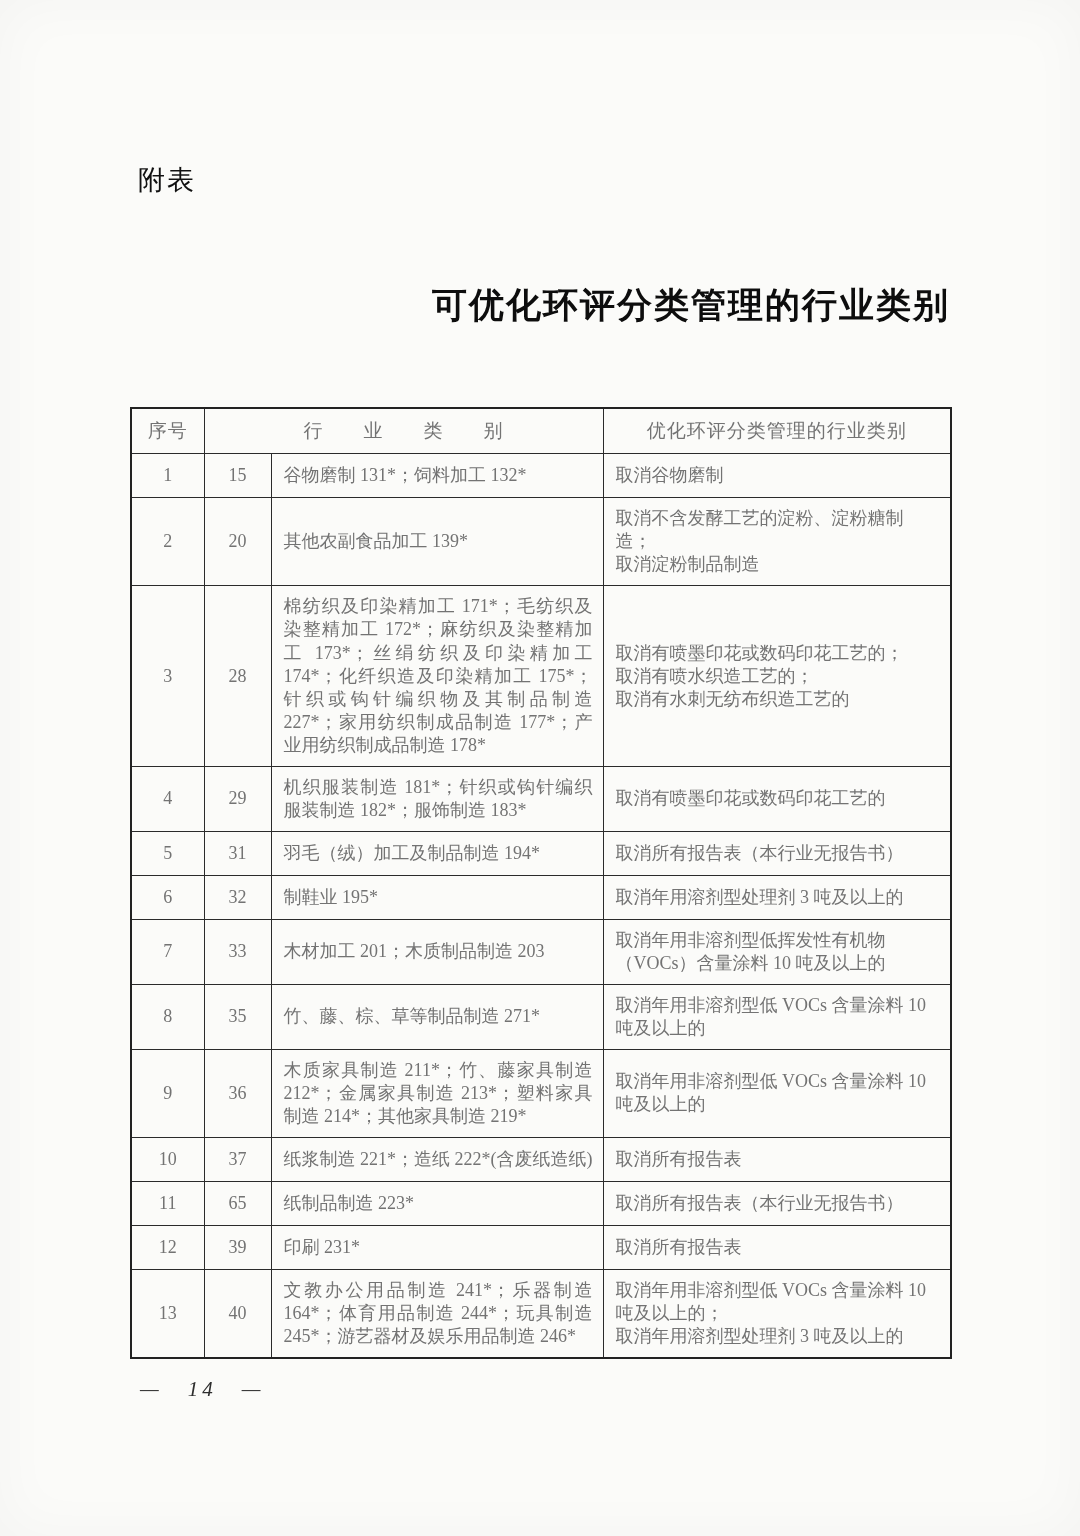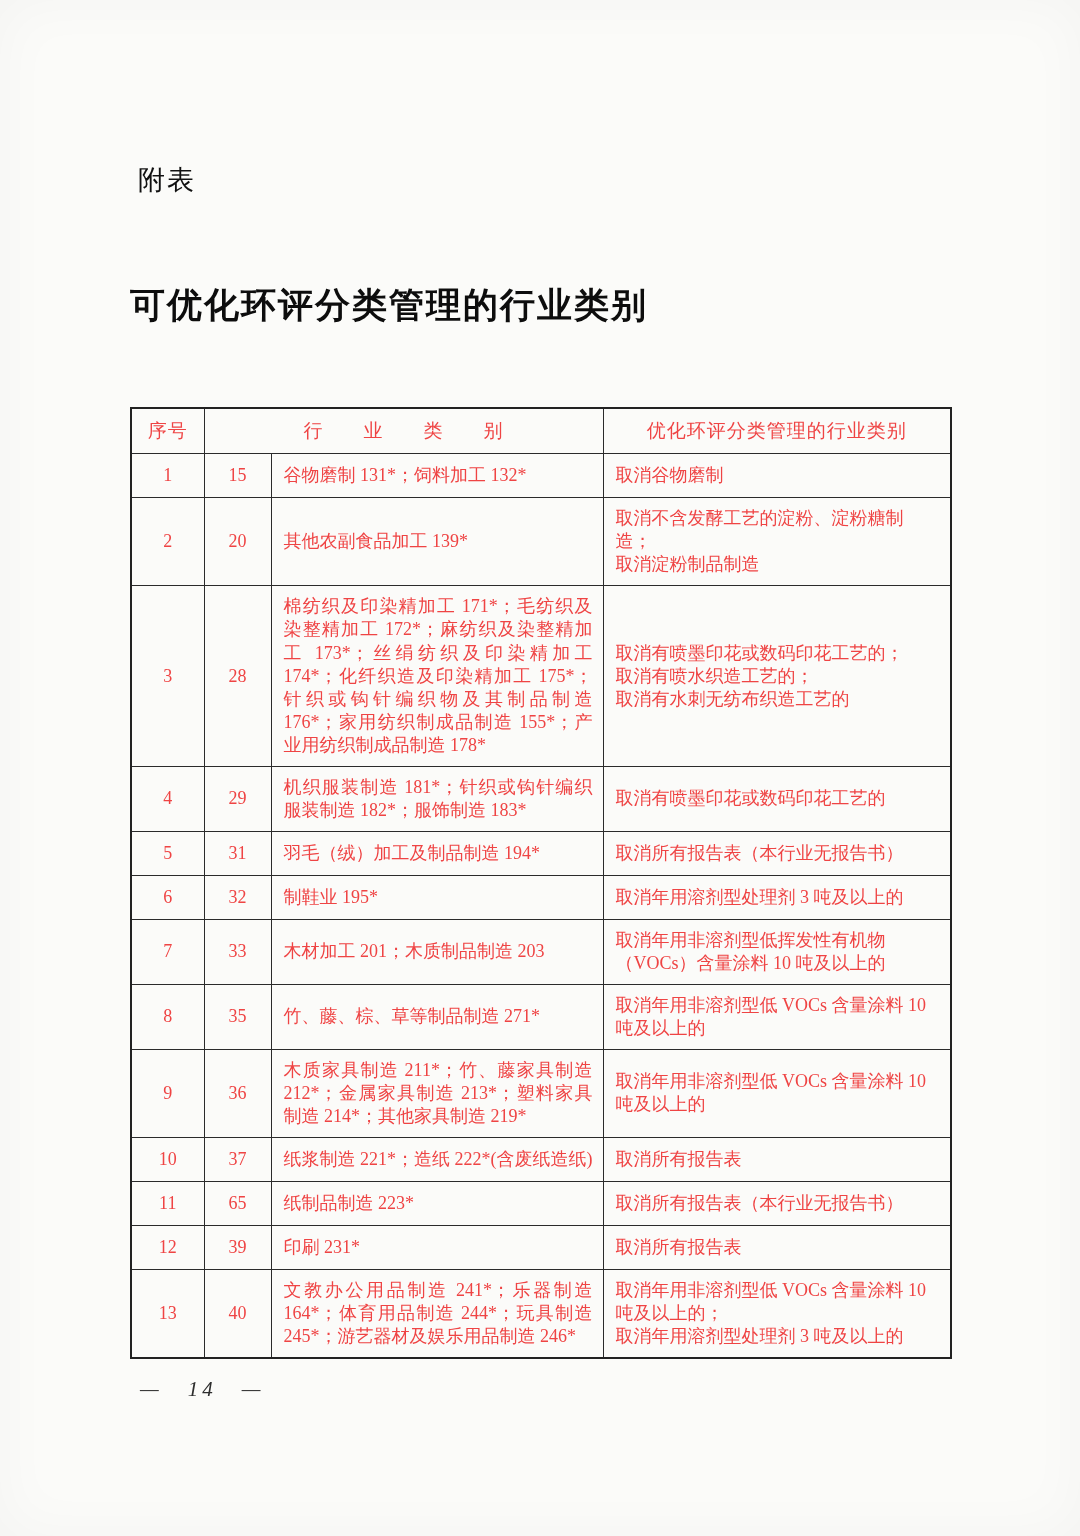--- a/index.html
+++ b/index.html
@@ -27,32 +27,32 @@
   .annotation {
     margin-top: 162px;
     margin-left: 8px;
     font-size: 27px;
     letter-spacing: 2px;
     color: #111;
   }
   .doc-title {
     margin-top: 84px;
     margin-bottom: 78px;
-    text-align: left;
+    text-align: right;
     font-size: 35px;
     font-weight: bold;
     letter-spacing: 2px;
     color: #0d0d0d;
   }
   table.main-table {
     border-collapse: collapse;
     width: 820px;
     table-layout: fixed;
     font-size: 18px;
-    color: #ef4444;
+    color: #737373;
     border-radius: 22px;
   }
   table.main-table td, table.main-table th {
     border: 1px solid #2b2b2b;
     vertical-align: middle;
     line-height: 1.28;
     font-weight: normal;
   }
   table.main-table {
     border: 2px solid #222;
@@ -124,21 +124,21 @@
           <td class="cell-center">2</td>
           <td class="cell-center">20</td>
           <td class="cell-industry">其他农副食品加工 139*</td>
           <td class="cell-opt">取消不含发酵工艺的淀粉、淀粉糖制造；
 取消淀粉制品制造</td>
         </tr>
 
         <tr>
           <td class="cell-center">3</td>
           <td class="cell-center">28</td>
-          <td class="cell-industry">棉纺织及印染精加工 171*；毛纺织及染整精加工 172*；麻纺织及染整精加工 173*；丝绢纺织及印染精加工 174*；化纤织造及印染精加工 175*；针织或钩针编织物及其制品制造 176*；家用纺织制成品制造 155*；产业用纺织制成品制造 178*</td>
+          <td class="cell-industry">棉纺织及印染精加工 171*；毛纺织及染整精加工 172*；麻纺织及染整精加工 173*；丝绢纺织及印染精加工 174*；化纤织造及印染精加工 175*；针织或钩针编织物及其制品制造 227*；家用纺织制成品制造 177*；产业用纺织制成品制造 178*</td>
           <td class="cell-opt">取消有喷墨印花或数码印花工艺的；
 取消有喷水织造工艺的；
 取消有水刺无纺布织造工艺的</td>
         </tr>
 
         <tr>
           <td class="cell-center">4</td>
           <td class="cell-center">29</td>
           <td class="cell-industry">机织服装制造 181*；针织或钩针编织服装制造 182*；服饰制造 183*</td>
           <td class="cell-opt">取消有喷墨印花或数码印花工艺的</td>

